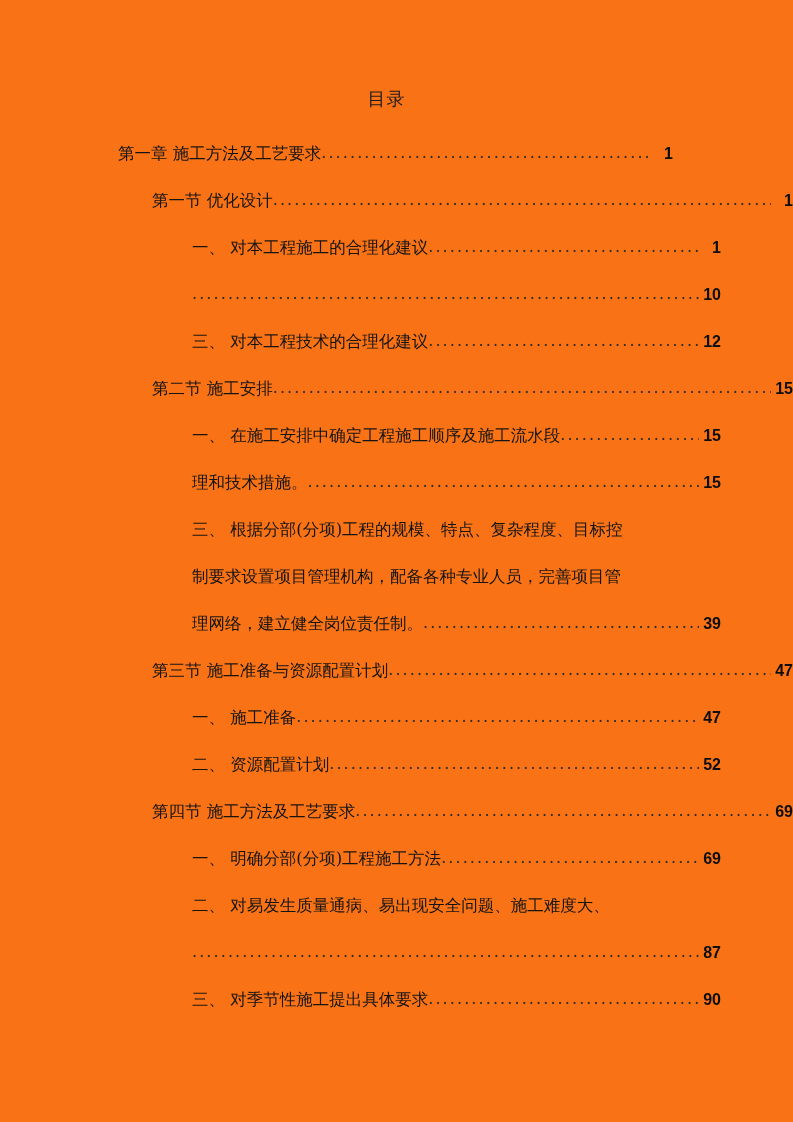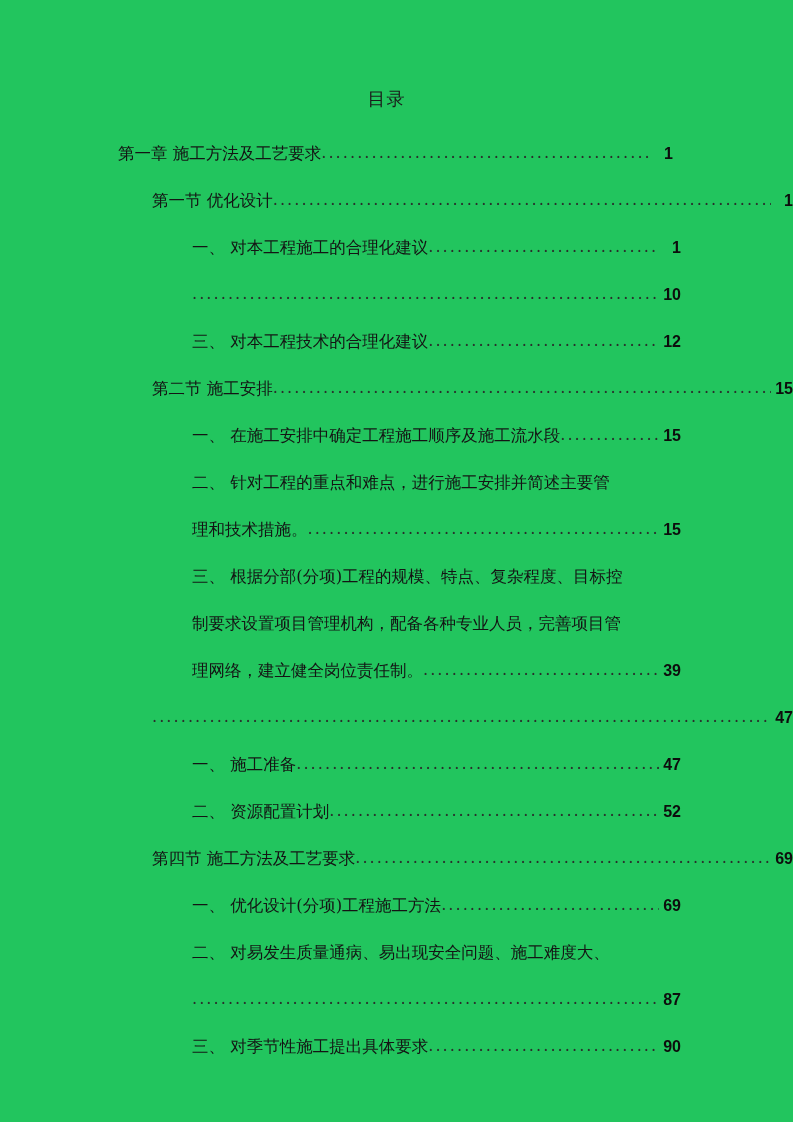--- a/index.html
+++ b/index.html
@@ -12,21 +12,21 @@
     height: 1122px;
     font-family: "DejaVu Serif", "Liberation Serif", serif;
     color: #121212;
     -webkit-font-smoothing: antialiased;
   }
 
   .page {
     position: relative;
     width: 793px;
     height: 1122px;
-    background: #22c55e;
+    background: #f97316;
     box-sizing: border-box;
     overflow: hidden;
   }
 
   .toc-title {
     text-align: center;
     font-size: 18px;
     line-height: 1;
     letter-spacing: 1px;
     padding-top: 90px;
@@ -123,21 +123,21 @@
     color: #0d0d0d;
   }
   .toc-entry.multi .textline {
     display: block;
     white-space: nowrap;
   }
 
   
   .lvl-chapter { margin-left: 118px; margin-right: 120px; }
   .lvl-section { margin-left: 152px; }
-  .lvl-item    { margin-left: 192px; margin-right: 112px; }
+  .lvl-item    { margin-left: 192px; margin-right: 72px; }
 
   
   .lvl-chapter .pageno,
   .lvl-section .pageno,
   .lvl-item .pageno { min-width: 22px; }
 </style>
 </head>
 <body>
 
 <div class="page">
@@ -174,60 +174,60 @@
         <span class="leader">........................................................................................................................................................................................................</span>
         <span class="pageno">15</span>
       </div>
       <div class="toc-entry lvl-item single">
         <span class="label">一、  在施工安排中确定工程施工顺序及施工流水段</span>
         <span class="leader">........................................................................................................................................................................................................</span>
         <span class="pageno">15</span>
       </div>
       <div class="toc-entry lvl-item multi">
         <span class="body">
-          <span class="textline">二、  针对工程的重点和难点，进行施工安排并简述主要管</span>
           <span class="lastline">
             <span class="label">理和技术措施。</span>
             <span class="leader">........................................................................................................................................................................................................</span>
             <span class="pageno">15</span>
           </span>
         </span>
       </div>
       <div class="toc-entry lvl-item multi">
         <span class="body">
           <span class="textline">三、  根据分部(分项)工程的规模、特点、复杂程度、目标控</span>
           <span class="textline">制要求设置项目管理机构，配备各种专业人员，完善项目管</span>
           <span class="lastline">
             <span class="label">理网络，建立健全岗位责任制。</span>
             <span class="leader">........................................................................................................................................................................................................</span>
             <span class="pageno">39</span>
           </span>
         </span>
       </div>
       <div class="toc-entry lvl-section single">
+        <span class="label">第三节  施工准备与资源配置计划</span>
         <span class="leader">........................................................................................................................................................................................................</span>
         <span class="pageno">47</span>
       </div>
       <div class="toc-entry lvl-item single">
         <span class="label">一、  施工准备</span>
         <span class="leader">........................................................................................................................................................................................................</span>
         <span class="pageno">47</span>
       </div>
       <div class="toc-entry lvl-item single">
         <span class="label">二、  资源配置计划</span>
         <span class="leader">........................................................................................................................................................................................................</span>
         <span class="pageno">52</span>
       </div>
       <div class="toc-entry lvl-section single">
         <span class="label">第四节  施工方法及工艺要求</span>
         <span class="leader">........................................................................................................................................................................................................</span>
         <span class="pageno">69</span>
       </div>
       <div class="toc-entry lvl-item single">
-        <span class="label">一、  优化设计(分项)工程施工方法</span>
+        <span class="label">一、  明确分部(分项)工程施工方法</span>
         <span class="leader">........................................................................................................................................................................................................</span>
         <span class="pageno">69</span>
       </div>
       <div class="toc-entry lvl-item multi">
         <span class="body">
           <span class="textline">二、  对易发生质量通病、易出现安全问题、施工难度大、</span>
           <span class="lastline">
             <span class="leader">........................................................................................................................................................................................................</span>
             <span class="pageno">87</span>
           </span>

